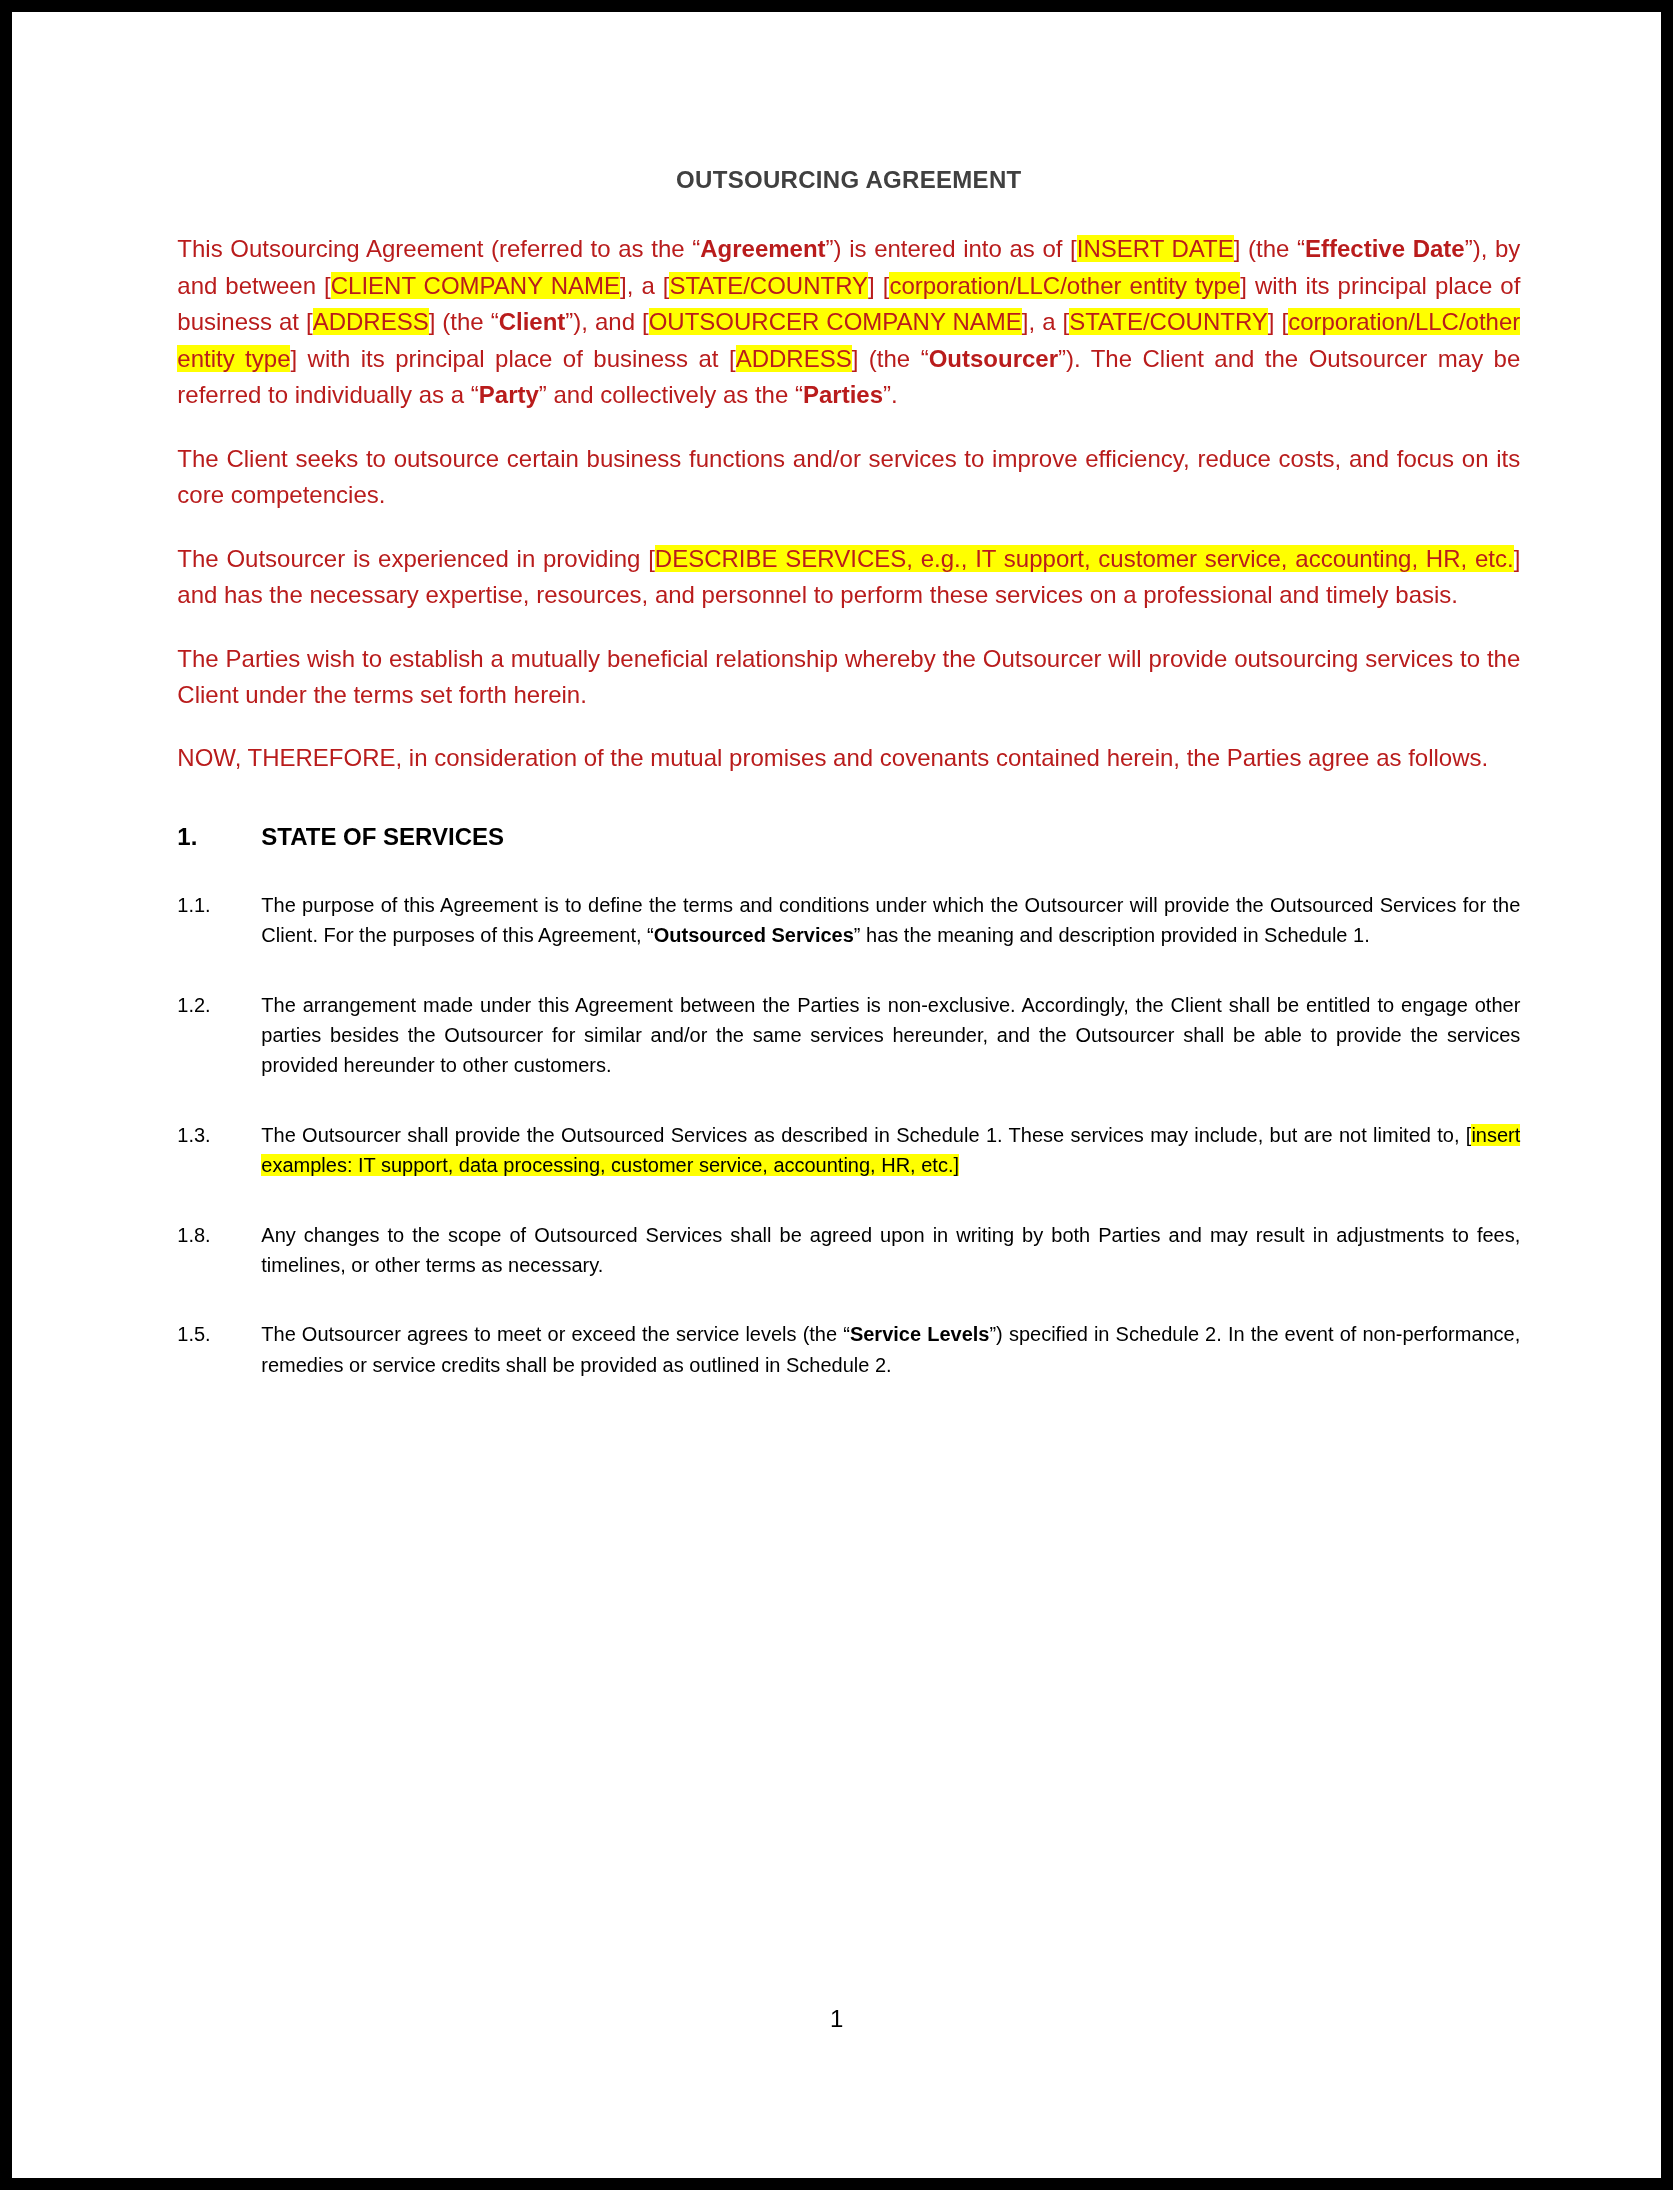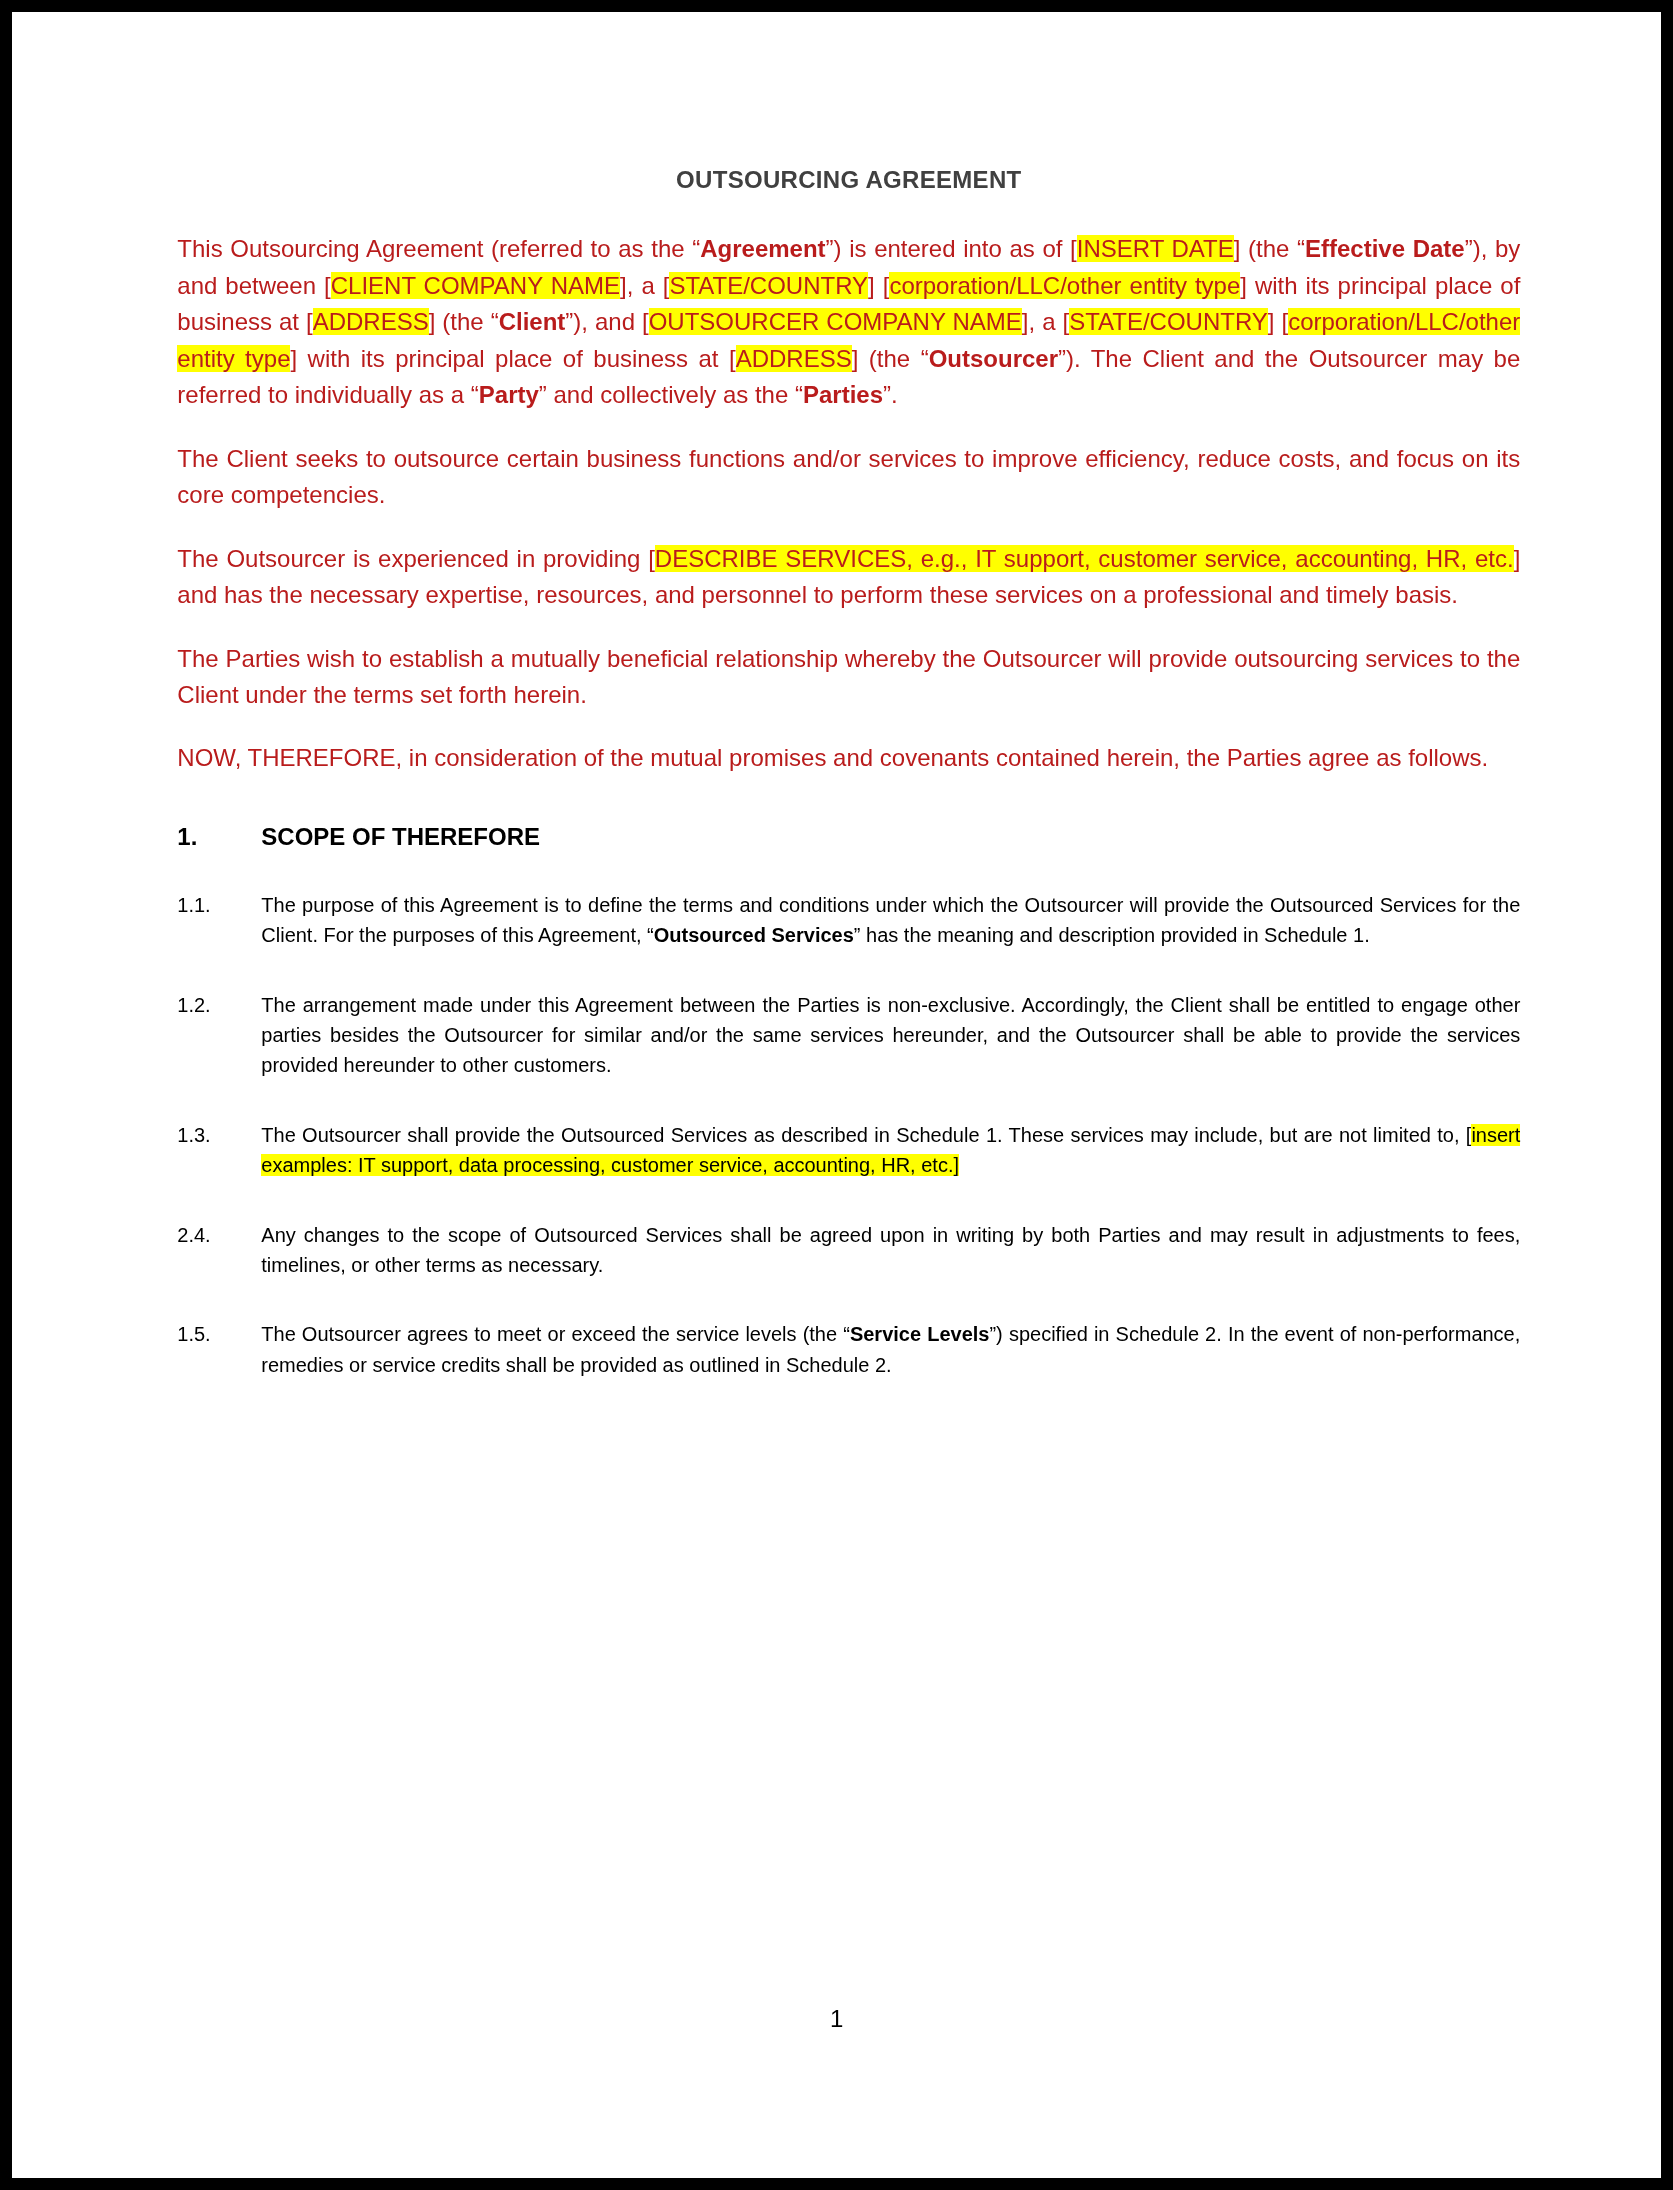--- a/index.html
+++ b/index.html
@@ -101,40 +101,40 @@
     <p class="para">The Client seeks to outsource certain business functions and/or services to improve efficiency, reduce costs, and focus on its core competencies.</p>
 
     <p class="para"><span>The Outsourcer is experienced in providing [</span><span class="hl">DESCRIBE SERVICES, e.g., IT support, customer service, accounting, HR, etc.</span><span>] and has the necessary expertise, resources, and personnel to perform these services on a professional and timely basis.</span></p>
 
     <p class="para">The Parties wish to establish a mutually beneficial relationship whereby the Outsourcer will provide outsourcing services to the Client under the terms set forth herein.</p>
 
     <p class="para">NOW, THEREFORE, in consideration of the mutual promises and covenants contained herein, the Parties agree as follows.</p>
 
     <div class="section-head">
       <span class="num">1.</span>
-      <span>SCOPE OF THEREFORE</span>
+      <span>STATE OF SERVICES</span>
     </div>
 
     <div class="clause">
       <span class="num">1.1.</span>
       <span class="body"><span>The purpose of this Agreement is to define the terms and conditions under which the Outsourcer will provide the Outsourced Services for the Client. For the purposes of this Agreement, “</span><b>Outsourced Services</b><span>” has the meaning and description provided in Schedule 1.</span></span>
     </div>
 
     <div class="clause">
       <span class="num">1.2.</span>
       <span class="body">The arrangement made under this Agreement between the Parties is non-exclusive. Accordingly, the Client shall be entitled to engage other parties besides the Outsourcer for similar and/or the same services hereunder, and the Outsourcer shall be able to provide the services provided hereunder to other customers.</span>
     </div>
 
     <div class="clause">
       <span class="num">1.3.</span>
       <span class="body"><span>The Outsourcer shall provide the Outsourced Services as described in Schedule 1. These services may include, but are not limited to, [</span><span class="hl">insert examples: IT support, data processing, customer service, accounting, HR, etc.]</span><span></span></span>
     </div>
 
     <div class="clause">
-      <span class="num">2.4.</span>
+      <span class="num">1.8.</span>
       <span class="body">Any changes to the scope of Outsourced Services shall be agreed upon in writing by both Parties and may result in adjustments to fees, timelines, or other terms as necessary.</span>
     </div>
 
     <div class="clause">
       <span class="num">1.5.</span>
       <span class="body"><span>The Outsourcer agrees to meet or exceed the service levels (the “</span><b>Service Levels</b><span>”) specified in Schedule 2. In the event of non-performance, remedies or service credits shall be provided as outlined in Schedule 2.</span></span>
     </div>
 
   </div>
 

